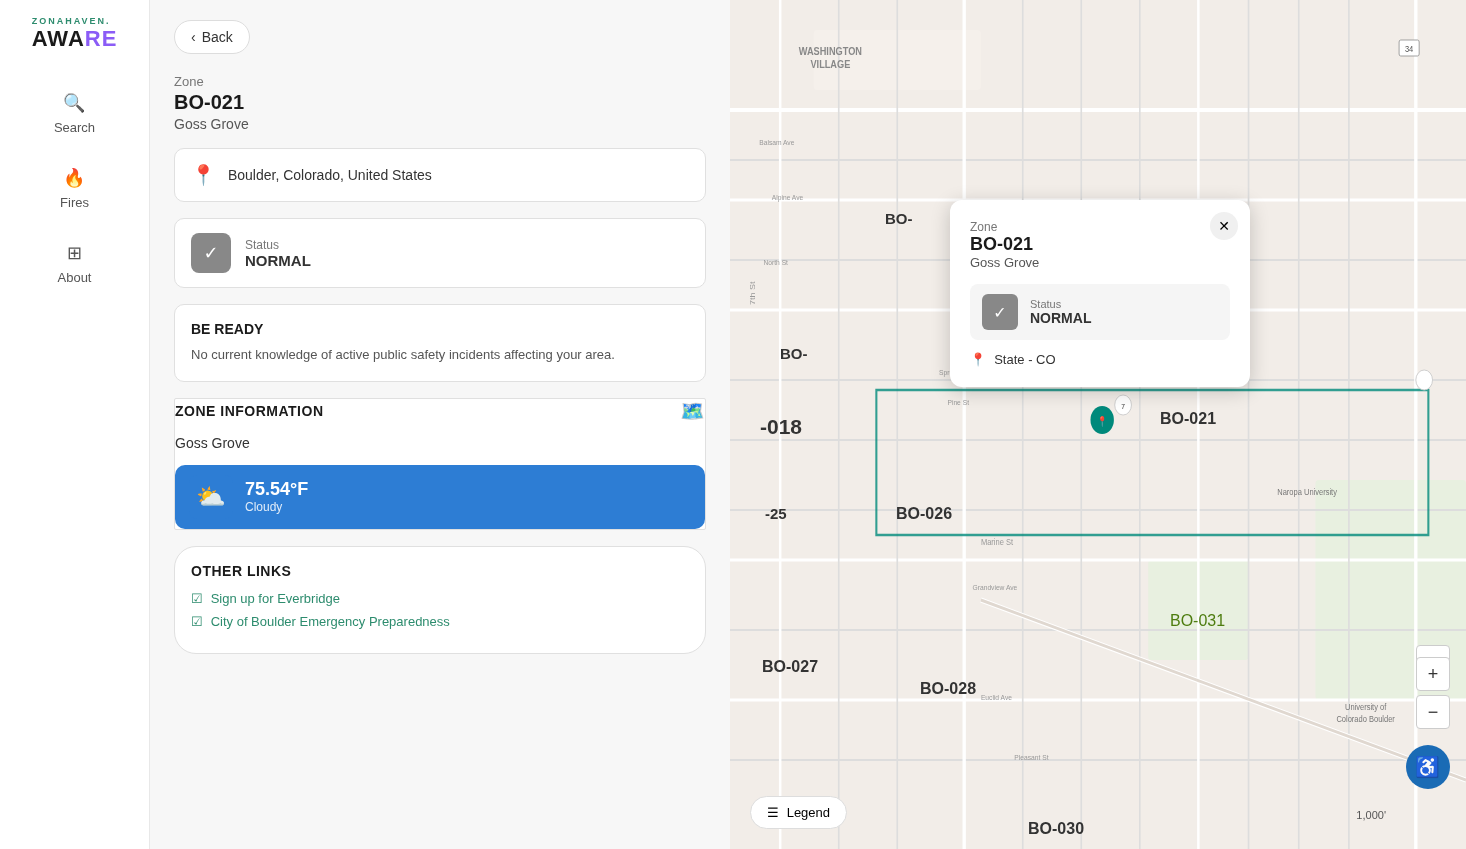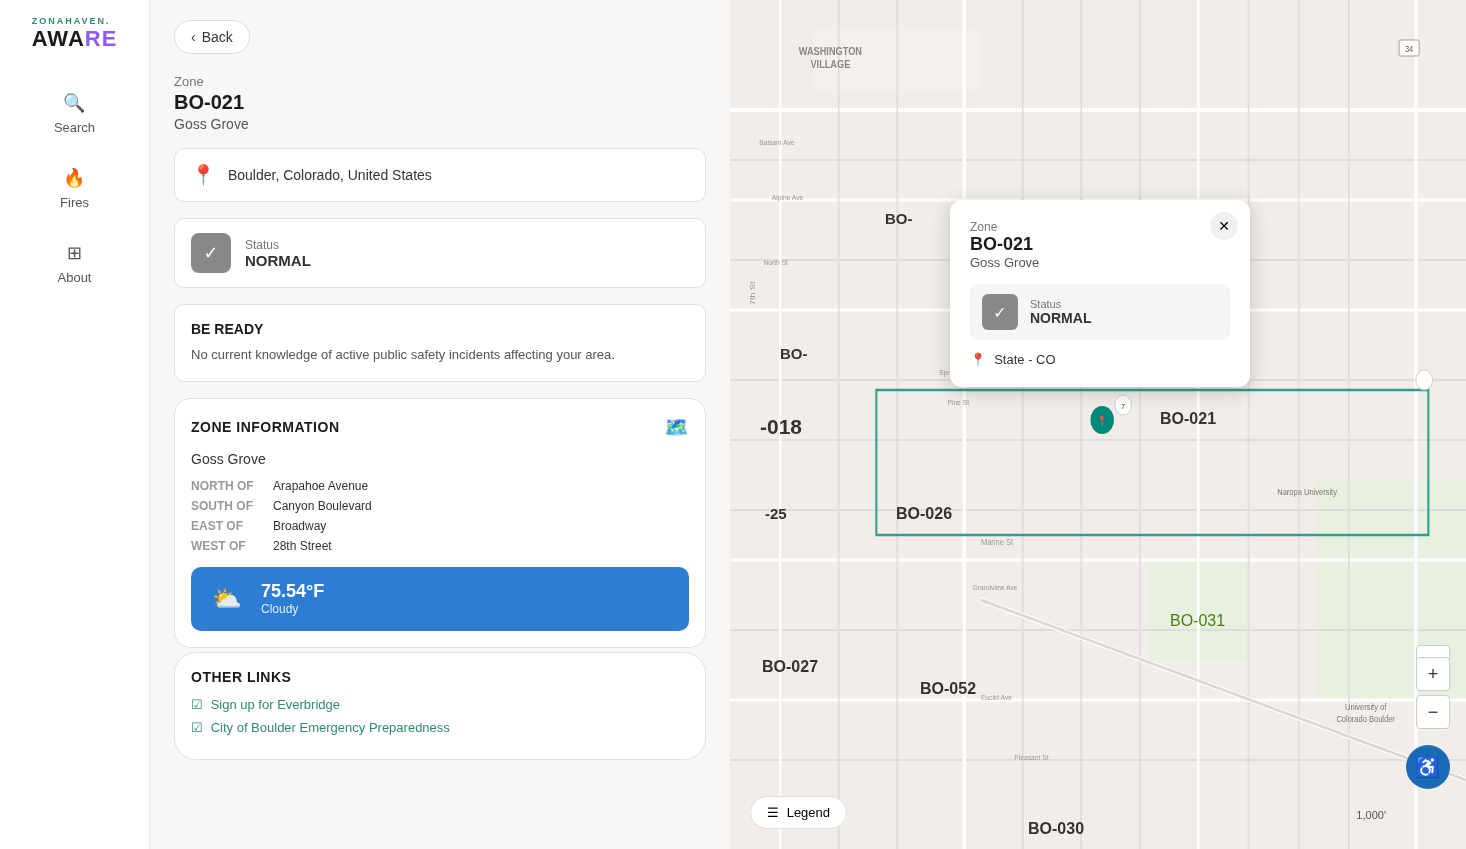--- a/index.html
+++ b/index.html
@@ -143,23 +143,22 @@
       margin-bottom: 8px;
     }
     .be-ready-text {
       font-size: 13px;
       color: #555;
       line-height: 1.5;
     }
     .zone-info-card {
       background: white;
       border: 1px solid #e0e0e0;
-      border-radius: 16px;
-      padding: 16px;
-      margin-bottom: 4px;
+      border-radius: 2px;
+      margin-bottom: 16px;
     }
     .zone-info-header {
       display: flex;
       justify-content: space-between;
       align-items: center;
       margin-bottom: 12px;
     }
     .zone-info-title {
       font-size: 14px;
       font-weight: 700;
@@ -445,38 +444,20 @@
       <div class="be-ready-title">BE READY</div>
       <div class="be-ready-text">No current knowledge of active public safety incidents affecting your area.</div>
     </div>
 
     <div class="zone-info-card">
       <div class="zone-info-header">
         <div class="zone-info-title">ZONE INFORMATION</div>
         <span class="zone-info-icon">🗺️</span>
       </div>
       <div class="zone-neighborhood">Goss Grove</div>
-      <div id="boundaries-container">
-          <div class="zone-boundary-row">
-            <span class="boundary-dir">NORTH OF</span>
-            <span class="boundary-val">Arapahoe Avenue</span>
-          </div>
-          <div class="zone-boundary-row">
-            <span class="boundary-dir">SOUTH OF</span>
-            <span class="boundary-val">Canyon Boulevard</span>
-          </div>
-          <div class="zone-boundary-row">
-            <span class="boundary-dir">EAST OF</span>
-            <span class="boundary-val">Broadway</span>
-          </div>
-          <div class="zone-boundary-row">
-            <span class="boundary-dir">WEST OF</span>
-            <span class="boundary-val">28th Street</span>
-          </div>
-        </div>
       <div class="weather-row">
         <div class="weather-icon-box">⛅</div>
         <div>
           <div class="weather-temp">75.54°F</div>
           <div class="weather-desc">Cloudy</div>
         </div>
       </div>
     </div>
 
     <div class="other-links-card">
@@ -570,21 +551,21 @@
   </svg>
 
   <div style="position:absolute;top:210px;left:155px;font-size:15px;font-weight:700;color:#333;z-index:10;pointer-events:none">BO-</div>
 
   <div style="position:absolute;top:345px;left:50px;font-size:15px;font-weight:700;color:#333;z-index:10;pointer-events:none">BO-</div>
   <div style="position:absolute;top:415px;left:30px;font-size:21px;font-weight:700;color:#333;z-index:10;pointer-events:none">-018</div>
   <div style="position:absolute;top:410px;left:430px;font-size:16px;font-weight:700;color:#333;z-index:10;pointer-events:none">BO-021</div>
   <div style="position:absolute;top:505px;left:35px;font-size:15px;font-weight:700;color:#333;z-index:10;pointer-events:none">-25</div>
   <div style="position:absolute;top:505px;left:166px;font-size:16px;font-weight:700;color:#333;z-index:10;pointer-events:none">BO-026</div>
   <div style="position:absolute;top:658px;left:32px;font-size:16px;font-weight:700;color:#333;z-index:10;pointer-events:none">BO-027</div>
-  <div style="position:absolute;top:680px;left:190px;font-size:16px;font-weight:700;color:#333;z-index:10;pointer-events:none">BO-052</div>
+  <div style="position:absolute;top:680px;left:190px;font-size:16px;font-weight:700;color:#333;z-index:10;pointer-events:none">BO-028</div>
   <div style="position:absolute;top:612px;left:440px;font-size:16px;font-weight:400;color:#4d7c0f;z-index:10;pointer-events:none">BO-031</div>
   <div style="position:absolute;top:820px;left:298px;font-size:16px;font-weight:700;color:#333;z-index:10;pointer-events:none">BO-030</div>
 
   <div class="map-popup">
     <button class="popup-close">✕</button>
     <div class="popup-zone-label">Zone</div>
     <div class="popup-zone-id">BO-021</div>
     <div class="popup-zone-name">Goss Grove</div>
     <div class="popup-status-row">
       <div class="popup-check">✓</div>

